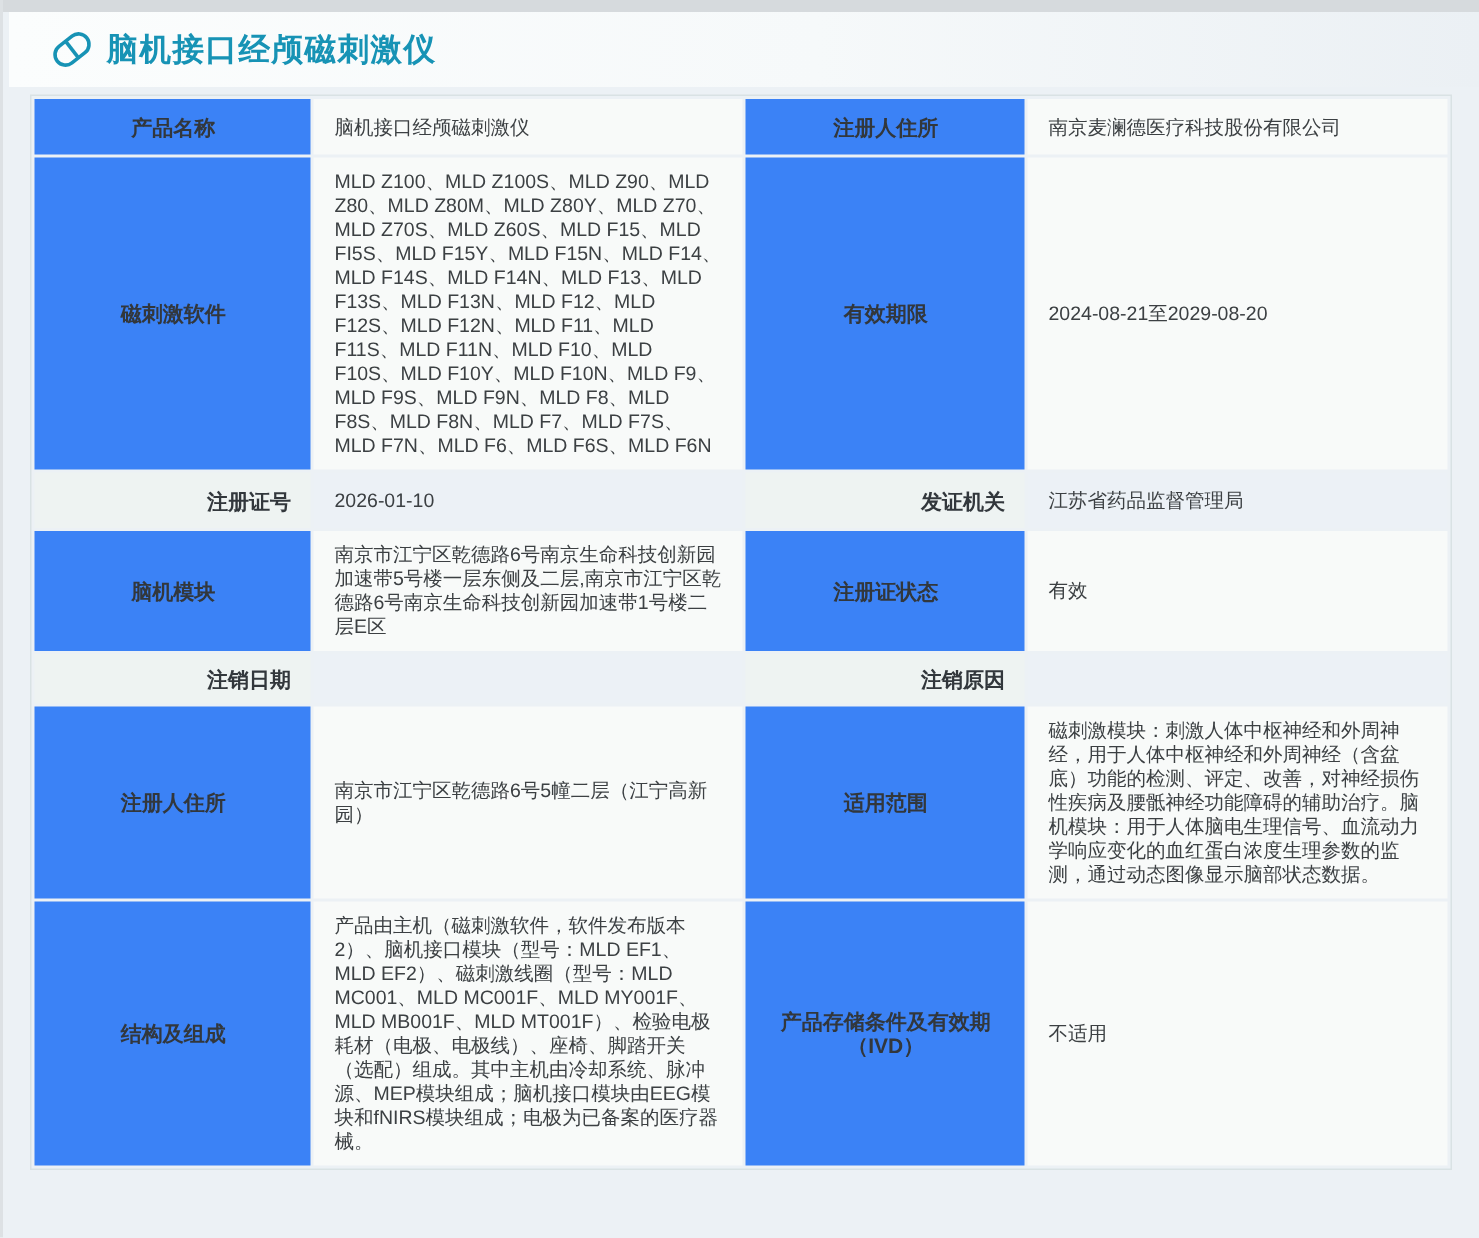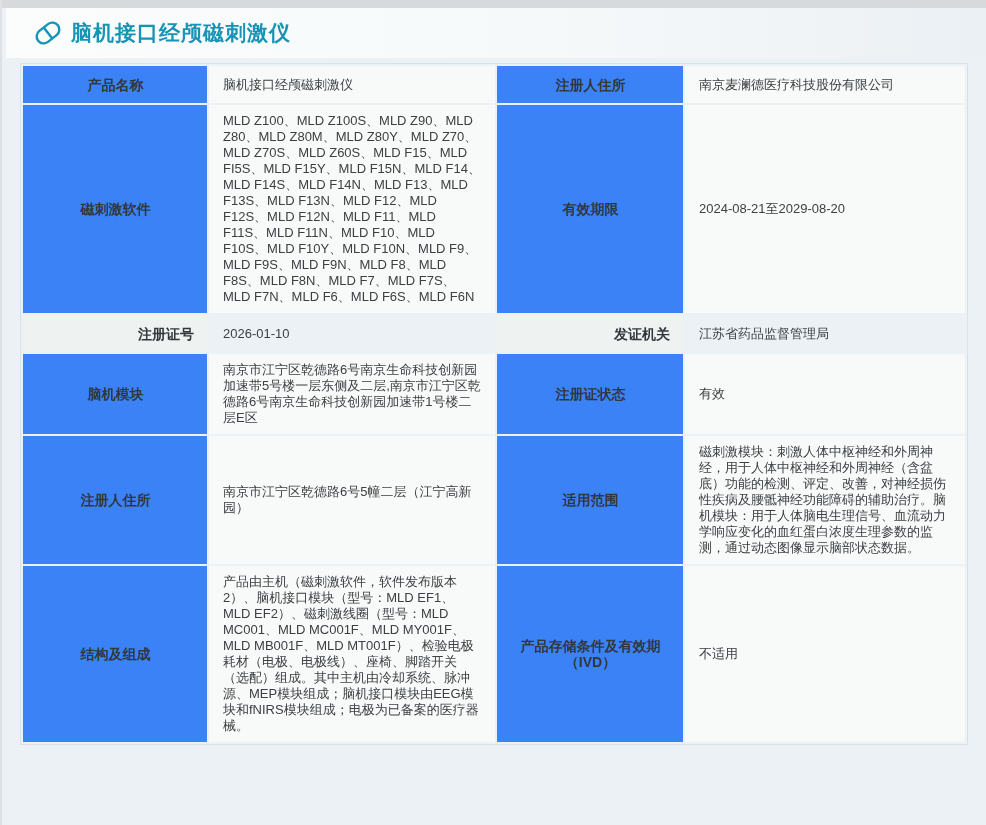--- a/index.html
+++ b/index.html
@@ -115,20 +115,26 @@
           <td class="val">2026-01-10</td>
           <td class="lbl">发证机关</td>
           <td class="val">江苏省药品监督管理局</td>
         </tr>
         <tr class="odd" style="height: 80px;">
           <td class="lbl">脑机模块</td>
           <td class="val">南京市江宁区乾德路6号南京生命科技创新园加速带5号楼一层东侧及二层,南京市江宁区乾德路6号南京生命科技创新园加速带1号楼二层E区</td>
           <td class="lbl">注册证状态</td>
           <td class="val">有效</td>
         </tr>
+        <tr class="even" style="height: 33px;">
+          <td class="lbl">注销日期</td>
+          <td class="val"></td>
+          <td class="lbl">注销原因</td>
+          <td class="val"></td>
+        </tr>
         <tr class="odd" style="height: 126px;">
           <td class="lbl">注册人住所</td>
           <td class="val">南京市江宁区乾德路6号5幢二层（江宁高新园）</td>
           <td class="lbl">适用范围</td>
           <td class="val">磁刺激模块：刺激人体中枢神经和外周神经，用于人体中枢神经和外周神经（含盆底）功能的检测、评定、改善，对神经损伤性疾病及腰骶神经功能障碍的辅助治疗。脑机模块：用于人体脑电生理信号、血流动力学响应变化的血红蛋白浓度生理参数的监测，通过动态图像显示脑部状态数据。</td>
         </tr>
         <tr class="odd" style="height: 158px;">
           <td class="lbl">结构及组成</td>
           <td class="val">产品由主机（磁刺激软件，软件发布版本2）、脑机接口模块（型号：MLD EF1、MLD EF2）、磁刺激线圈（型号：MLD MC001、MLD MC001F、MLD MY001F、MLD MB001F、MLD MT001F）、检验电极耗材（电极、电极线）、座椅、脚踏开关（选配）组成。其中主机由冷却系统、脉冲源、MEP模块组成；脑机接口模块由EEG模块和fNIRS模块组成；电极为已备案的医疗器械。</td>
           <td class="lbl">产品存储条件及有效期（IVD）</td>

